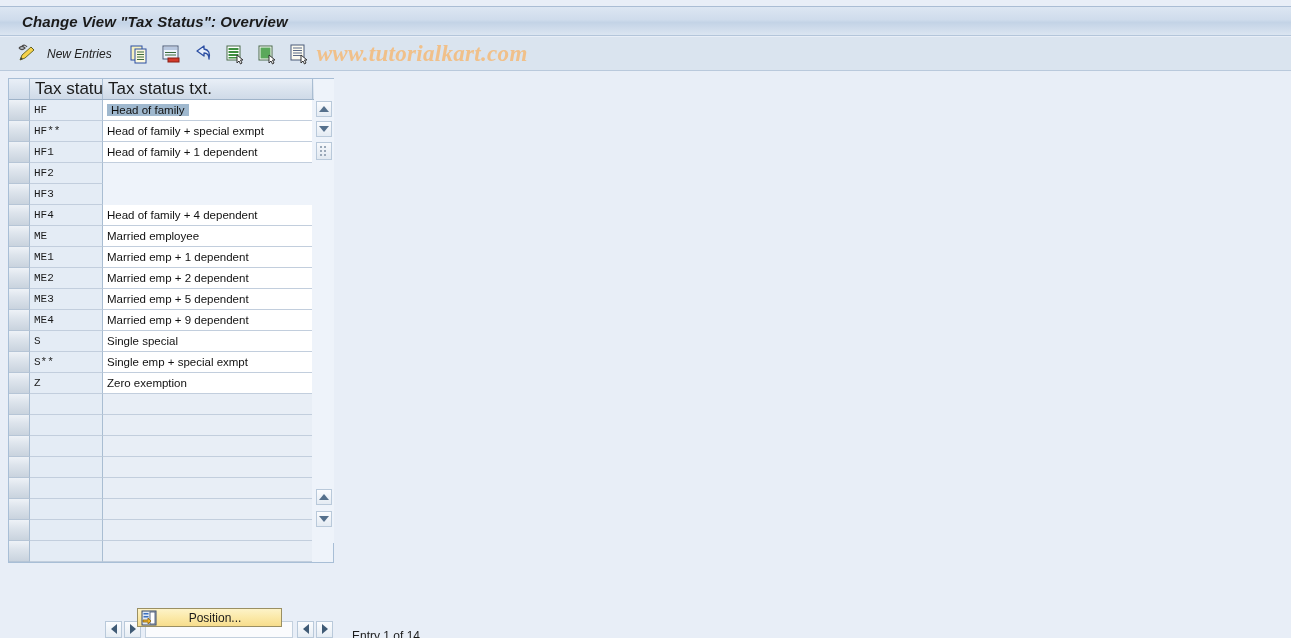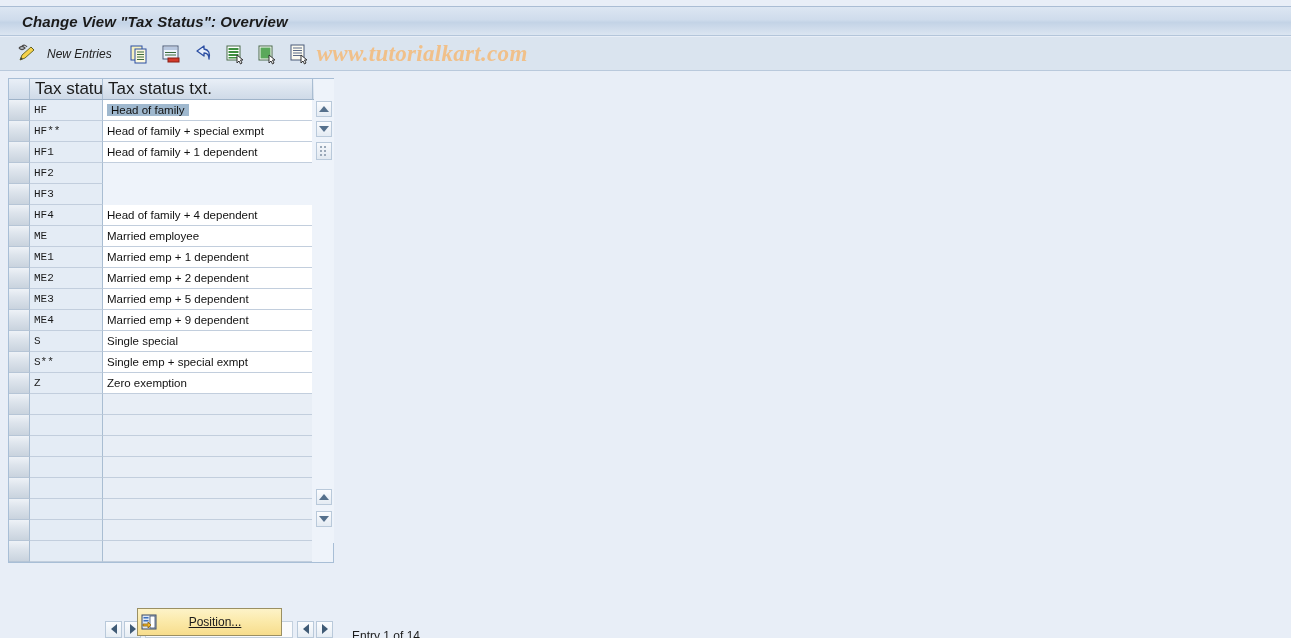--- a/index.html
+++ b/index.html
@@ -157,25 +157,25 @@
     background: #fafbfd; border: 1px solid #c3d0de;
   }
 
   
   .footer {
     position: absolute; left: 0; top: 600px; width: 1291px; height: 38px;
     display: flex; align-items: center;
   }
   .pos-btn {
     position: absolute; left: 137px; top: 608px;
-    width: 145px; height: 28px;
+    width: 145px; height: 19px;
     background: linear-gradient(to bottom,#fdf3c8 0%, #fbe9a8 50%, #f7dd8d 100%);
     border: 1px solid #9a8f63;
     display: flex; align-items: center;
-    font-size: 12px; color: #1b1b1b; text-decoration: underline;
+    font-size: 12px; color: #1b1b1b;
   }
   .pos-btn .lbl { flex: 1; text-align: center; padding-right: 8px; }
   .entry-label {
     position: absolute; left: 352px; top: 629px;
     font-size: 12px; color: #1b1b1b; white-space: nowrap;
   }
 </style>
 </head>
 <body>
 

